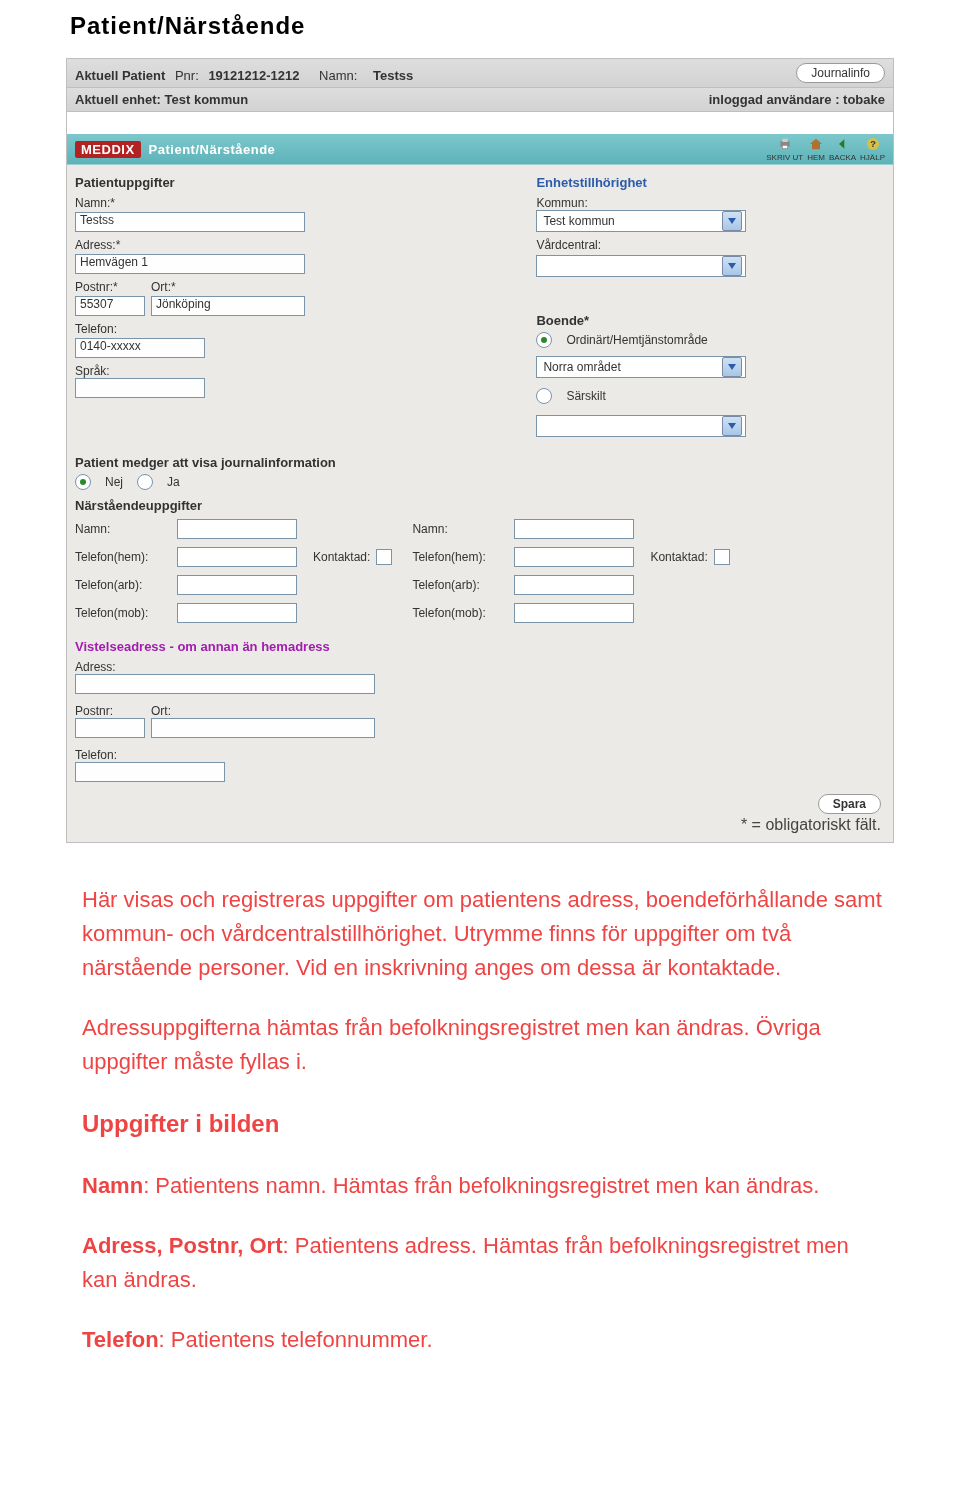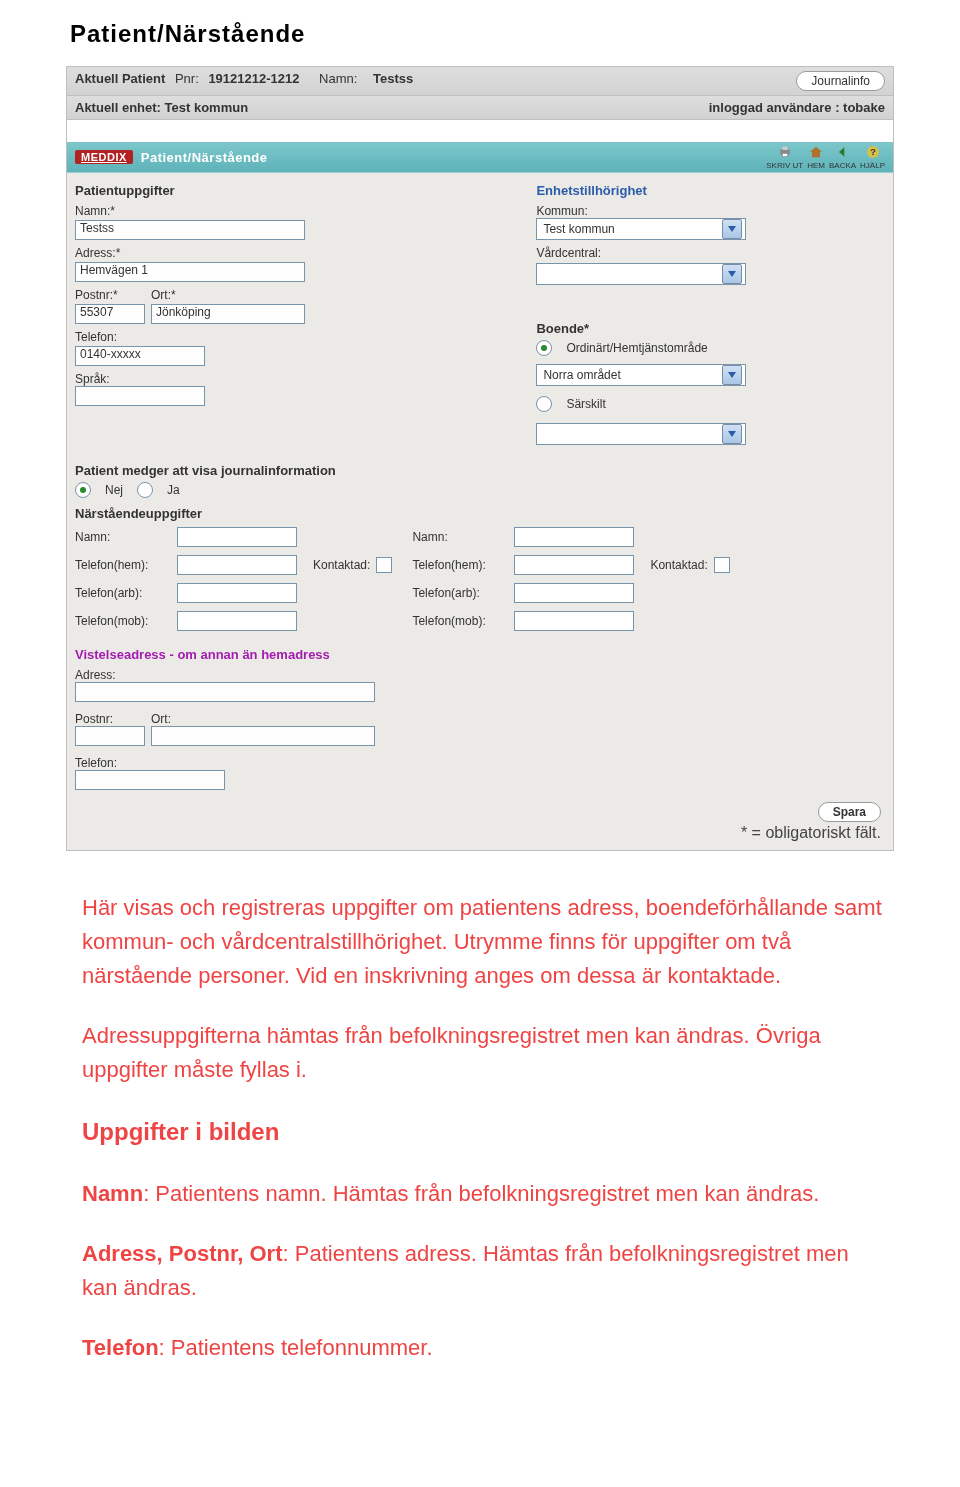--- a/index.html
+++ b/index.html
@@ -1,25 +1,25 @@
 <!DOCTYPE html>
 <html><head>
 <meta charset="utf-8">
 <style>
   html,body{margin:0;padding:0;background:#fff;font-family:Verdana,Arial,Helvetica,sans-serif;}
-  .page{width:852px;margin:10px auto;color:#000;}
+  .page{width:852px;margin:2px auto;color:#000;}
   .doc-h1{font-weight:bold;font-size:24px;letter-spacing:1px;padding:10px 16px 18px 16px;}
   .shot{margin:0 12px 0 12px;border:1px solid #bfbfbf;background:#f7f7f5;}
-  .hdr{background:linear-gradient(#dedede,#d2d2d2);border-bottom:1px solid #bfbfbf;padding:4px 8px;font-size:13px;color:#333;display:flex;justify-content:space-between;align-items:flex-start;}
+  .hdr{background:linear-gradient(#dedede,#d2d2d2);border-bottom:1px solid #bfbfbf;padding:4px 8px;font-size:13px;color:#333;display:flex;justify-content:space-between;align-items:flex-end;}
   .hdr2{background:linear-gradient(#dedede,#d2d2d2);border-bottom:1px solid #bfbfbf;padding:4px 8px;font-size:13px;color:#333;display:flex;justify-content:space-between;align-items:center;}
   .hdr-left span{margin-right:6px;}
   .btn-small{background:#fff;border:1px solid #9a9a9a;border-radius:10px;padding:2px 14px;font-size:12px;color:#333;}
   .brandbar{background:linear-gradient(#7cc7cc,#5eb3b8);display:flex;align-items:center;justify-content:space-between;padding:2px 8px;border-bottom:1px solid #9ccfd4;font-size:12px;}
   .brandbar-left{display:flex;align-items:center;gap:8px;}
-  .logo{background:#b22222;color:#fff;padding:1px 6px;font-weight:bold;font-size:11px;letter-spacing:0.5px;border-radius:2px;text-decoration:underline;}
+  .logo{background:#b22222;color:#fff;padding:1px 6px;font-weight:bold;font-size:13px;letter-spacing:0.5px;border-radius:2px;}
   .brand-title{color:#fff;font-weight:bold;letter-spacing:0.5px;font-size:13px;}
   .brand-right{display:flex;gap:4px;align-items:flex-start;}
   .ticon{display:flex;flex-direction:column;align-items:center;color:#333;font-size:8px;gap:1px;}
   .ticon svg{width:16px;height:16px;}
   .formwrap{background:#eceae6;padding:6px 8px 4px 8px;}
   .cols{display:flex;gap:24px;}
   .col{flex:1;}
   .section-title{font-weight:bold;color:#333;font-size:13px;margin:4px 0 2px 0;}
   .lbl{font-size:12px;color:#333;margin-top:6px;}
   .inp{display:inline-block;background:#fefefe;border:1px solid #7a94aa;height:20px;font-size:12px;color:#333;padding:0 4px;box-sizing:border-box;}

